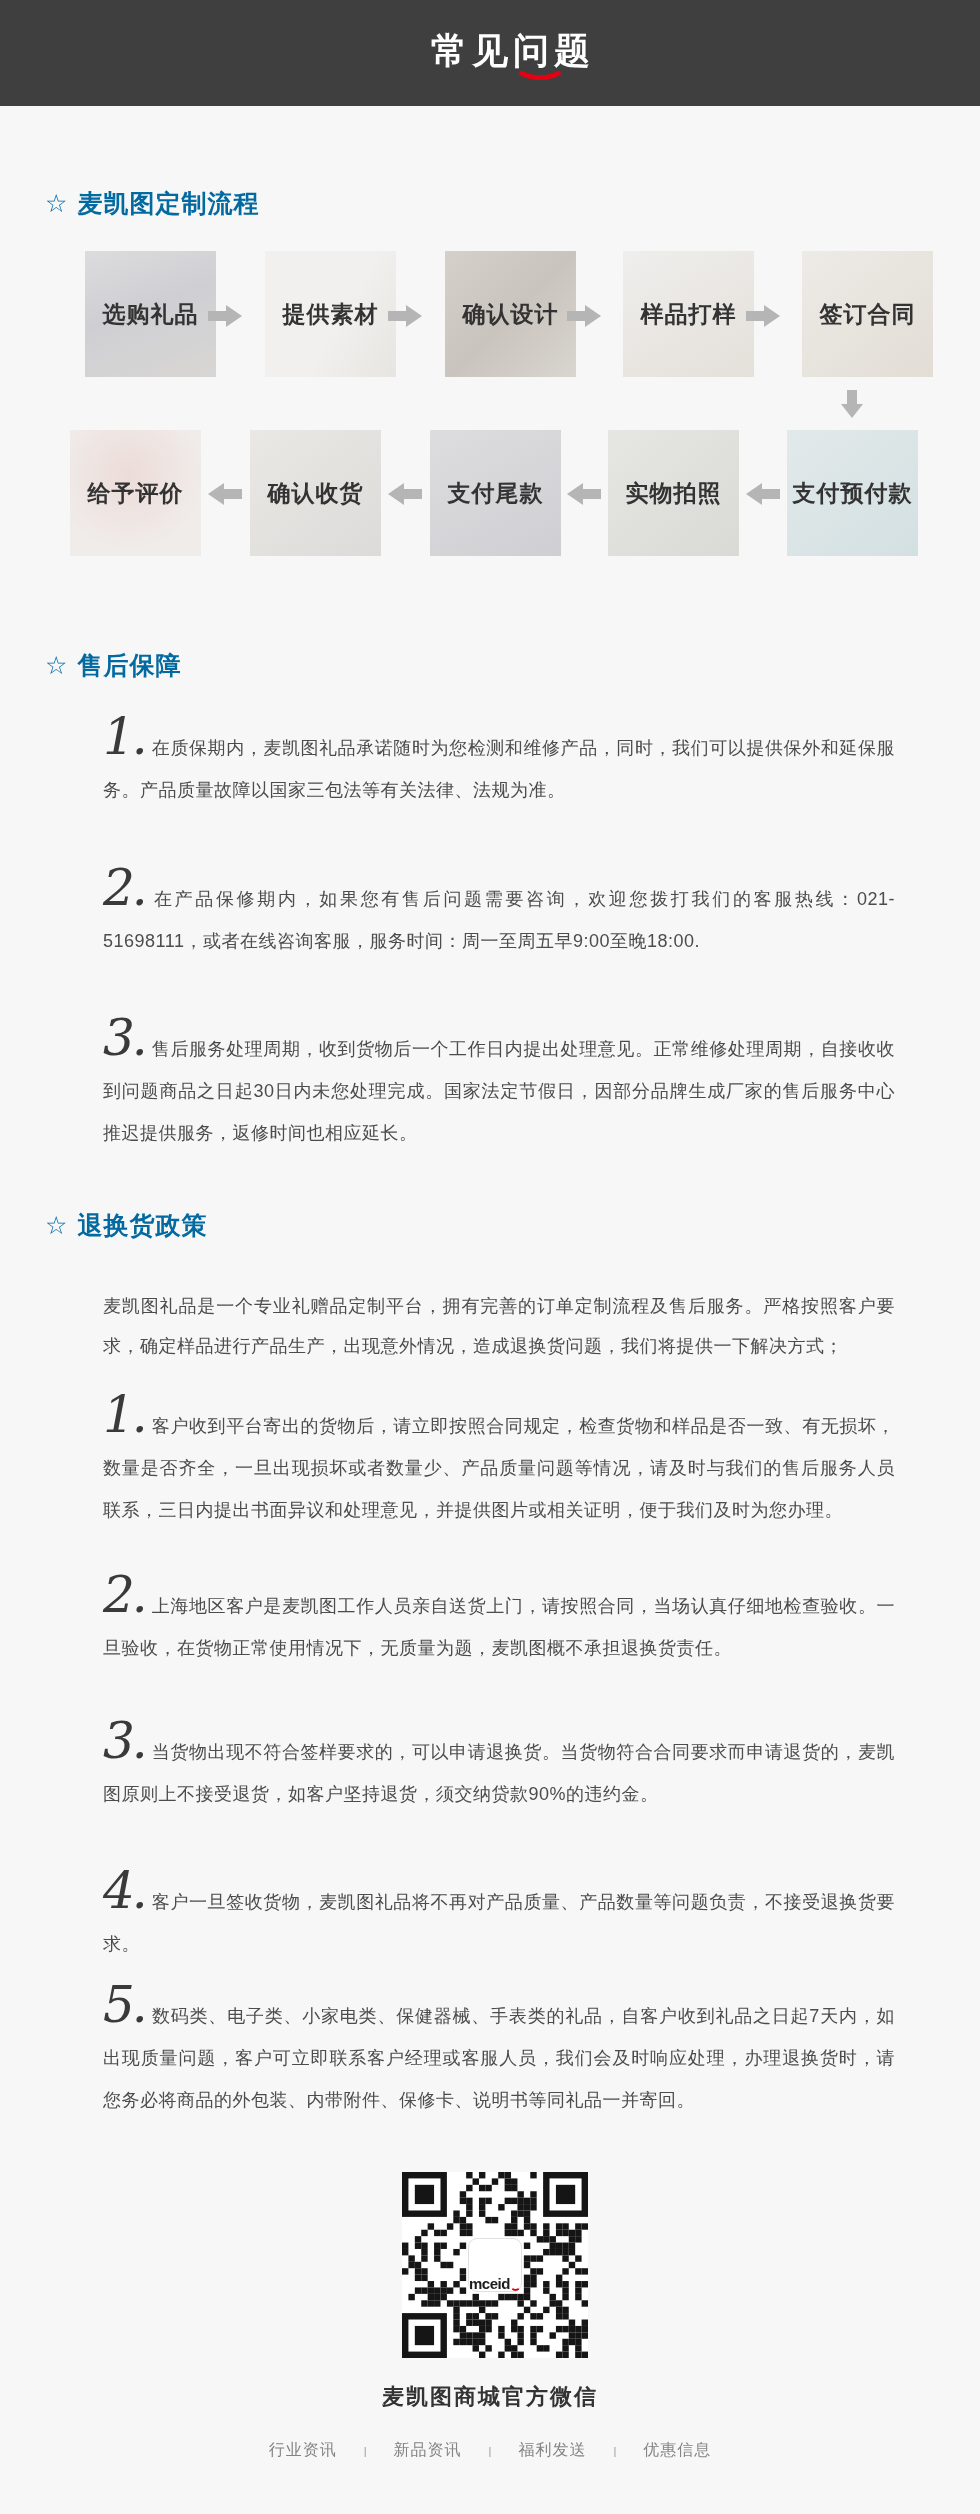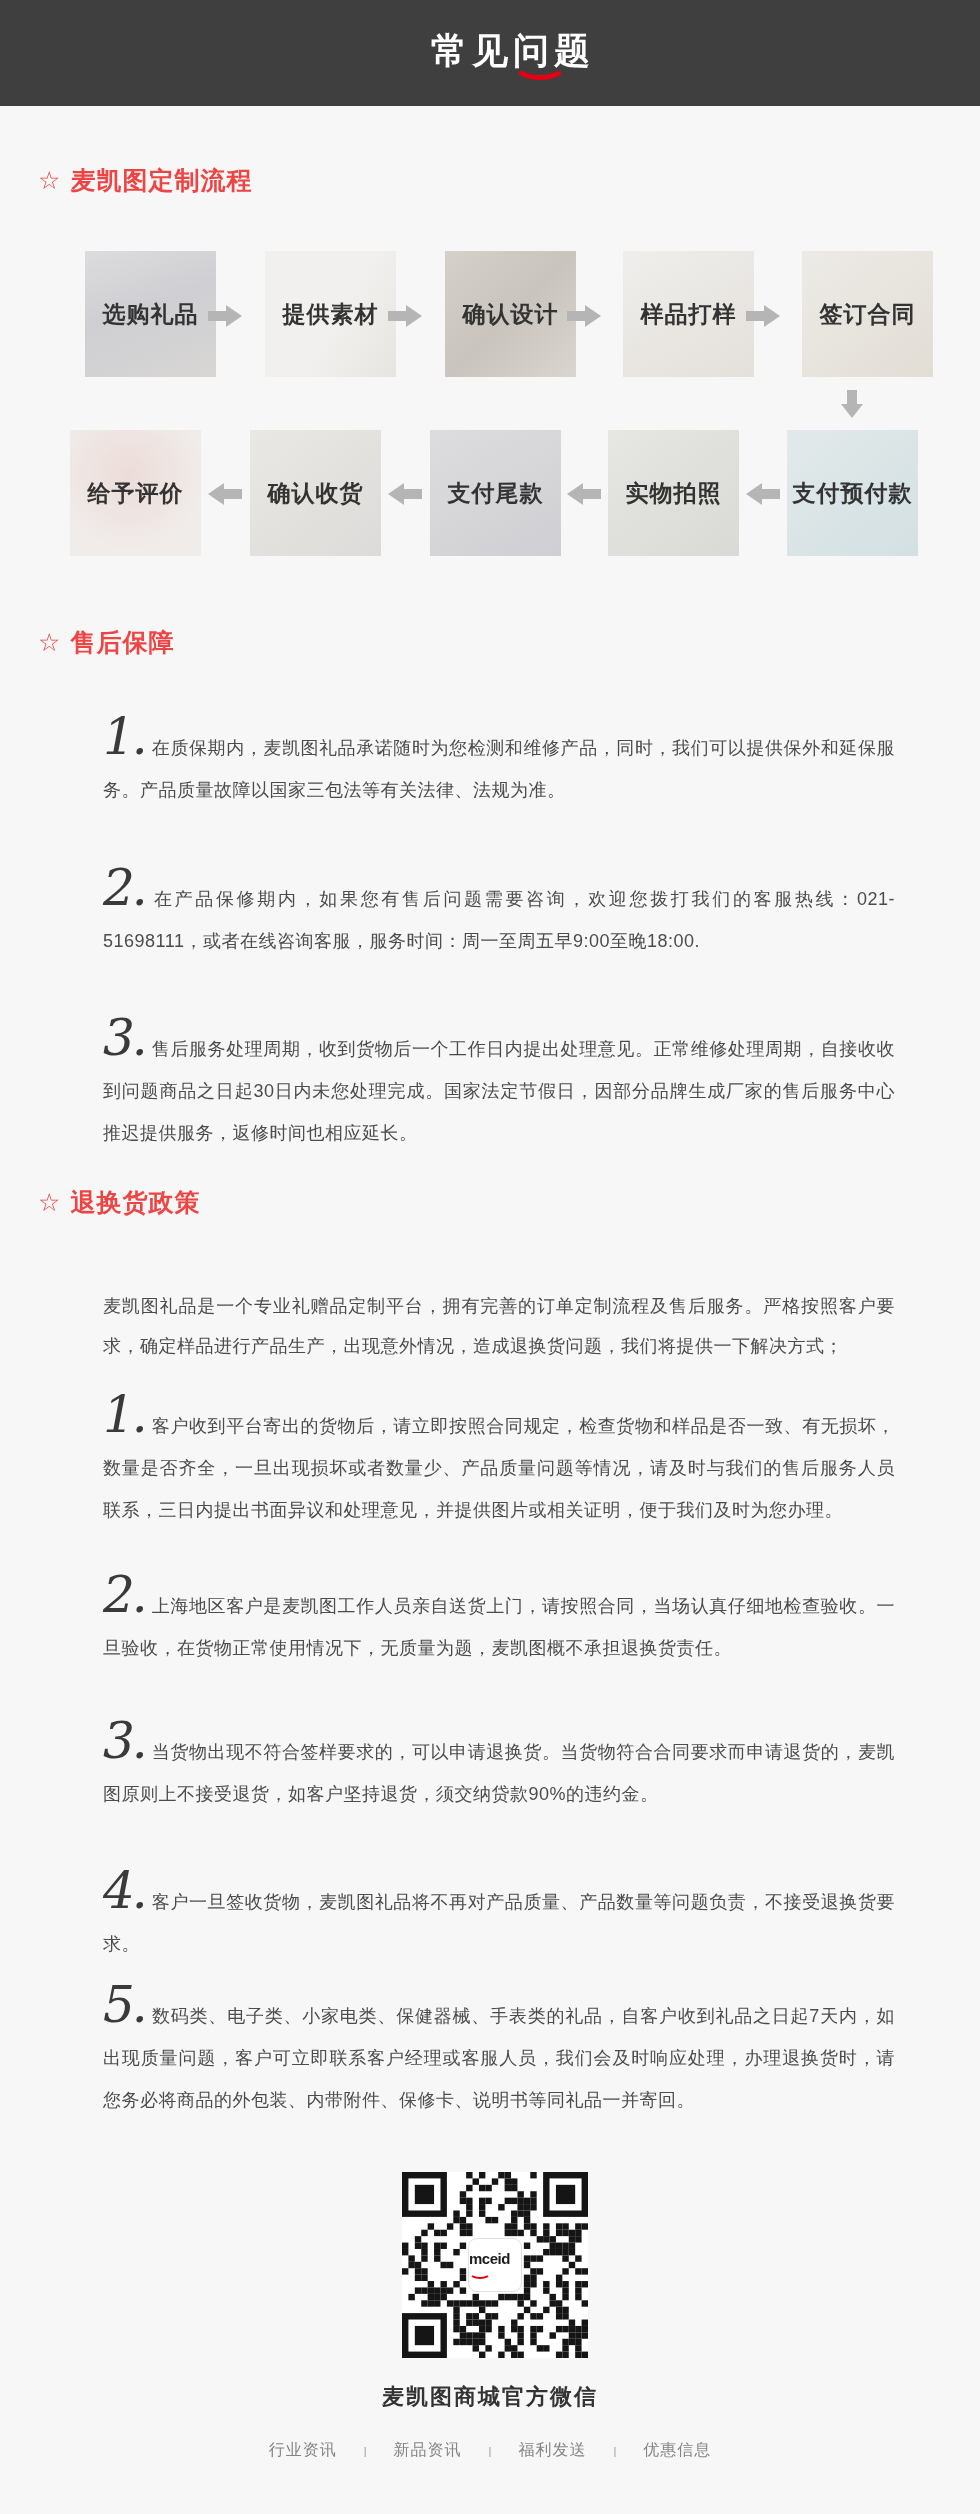--- a/index.html
+++ b/index.html
@@ -7,22 +7,22 @@
         font-family:"Liberation Sans",sans-serif;overflow:hidden;}
 
   
   .header{position:absolute;top:0;left:0;width:980px;height:106px;background:#3f3f3f;}
   .header-title{position:absolute;top:27px;left:0;width:100%;text-align:center;
         font-size:36px;font-weight:bold;color:#ffffff;letter-spacing:5px;padding-left:23px;}
   .smile{position:absolute;left:512px;top:48px;width:46px;height:22px;
         border:5px solid transparent;border-bottom-color:#e60012;border-radius:50%;}
 
   
-  .sec-heading{position:absolute;left:38px;font-size:25px;font-weight:bold;color:#ef4444;
-        letter-spacing:1px;line-height:32px;}
+  .sec-heading{position:absolute;left:45px;font-size:25px;font-weight:bold;color:#0369a1;
+        letter-spacing:1px;line-height:32px;margin-top:23px;}
   .sec-heading .star{margin-right:9px;font-weight:normal;}
   .h-process{top:164px;} .h-aftersales{top:626px;} .h-returns{top:1186px;}
 
   
   .step{position:absolute;width:131px;height:126px;}
   .step-img{position:absolute;inset:0;}
   .step-label{position:absolute;top:50%;left:-12px;right:-12px;transform:translateY(-50%);
         text-align:center;font-size:23px;font-weight:bold;color:#333;letter-spacing:1px;white-space:nowrap;}
   .r1{top:251px;margin-left:15px;} .r2{top:430px;}
   .c1{left:70px;} .c2{left:250px;} .c3{left:430px;border-radius:29px;} .c4{left:608px;} .c5{left:787px;}
@@ -60,21 +60,21 @@
         font-size:50px;line-height:1;color:#3a3a3a;letter-spacing:-3px;margin-right:7px;}
   .p-intro{top:1268px;line-height:40px;}
   .p-a1{top:694px;} .p-a2{top:845px;} .p-a3{top:995px;}
   .p-r1{top:1372px;} .p-r2{top:1552px;} .p-r3{top:1698px;} .p-r4{top:1848px;} .p-r5{top:1962px;}
 
   
   .qr-wrap{position:absolute;left:402px;top:2172px;width:186px;height:186px;background:#ffffff;}
   .qr-wrap svg{display:block;width:186px;height:186px;}
   .qr-logo{position:absolute;left:66px;top:66px;width:54px;height:54px;background:#fff;
         border:1px solid #e0e0e0;border-radius:9px;box-sizing:border-box;
-        display:flex;flex-direction:column;align-items:flex-start;justify-content:center;}
+        display:flex;flex-direction:row;align-items:flex-end;justify-content:center;}
   .qr-logo-text{font-size:15px;font-weight:bold;color:#1c1c1c;letter-spacing:-0.5px;line-height:1;}
   .qr-logo-smile{width:18px;height:8px;border:2px solid transparent;border-bottom-color:#e60012;
         border-radius:50%;margin-top:1px;}
   .qr-caption{position:absolute;top:2382px;left:0;width:100%;text-align:center;
         font-size:22px;font-weight:bold;color:#333;letter-spacing:2px;}
 
   
   .footer{position:absolute;top:2440px;left:0;width:100%;display:flex;
         align-items:center;justify-content:center;gap:27px;}
   .footer a{font-size:16px;color:#848484;text-decoration:none;letter-spacing:1px;cursor:pointer;}

